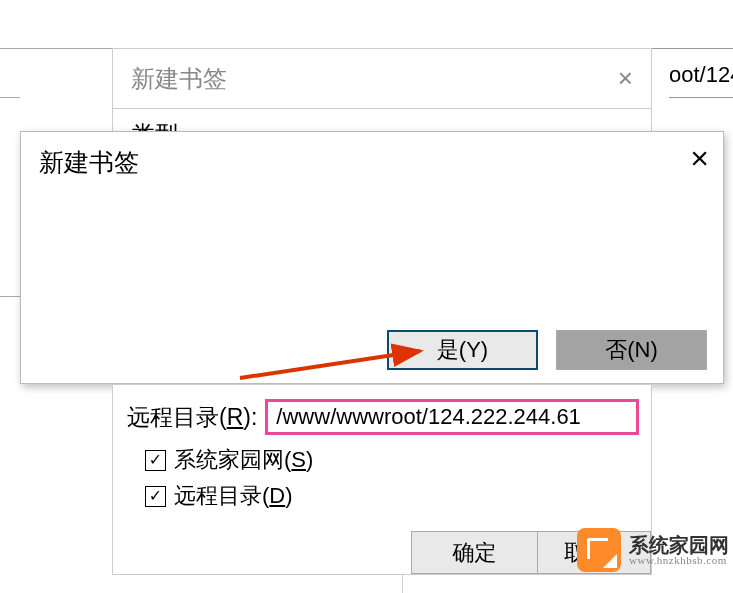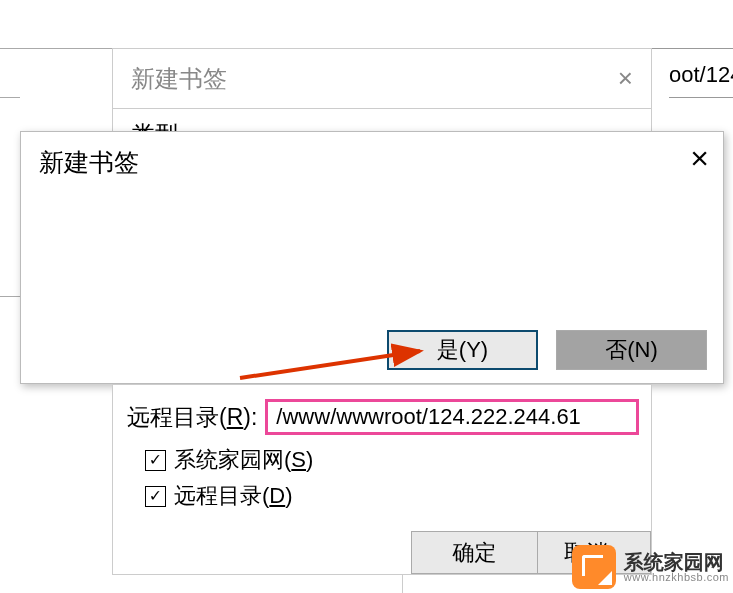--- a/index.html
+++ b/index.html
@@ -109,21 +109,21 @@
     }
     .lower-btn {
       width: 126px; height: 43px;
       display: flex; align-items: center; justify-content: center;
       border: 1px solid #aaa; border-right: none;
       background: #e9e9e9; font-size: 22px;
     }
     .lower-btn:last-child { border-right: 1px solid #aaa; width: 114px; justify-content: flex-start; padding-left: 26px; }
 
     .watermark {
-      position: absolute; right: 4px; bottom: 4px;
+      position: absolute; right: 4px; bottom: 21px;
       display: flex; align-items: center; gap: 8px;
       pointer-events: none;
     }
     .wm-icon {
       width: 44px; height: 44px;
       background: #ff8a2a;
       border-radius: 8px;
       position: relative;
     }
     .wm-icon::before {
@@ -133,21 +133,21 @@
       border-radius: 3px 0 0 0;
     }
     .wm-icon::after {
       content: ""; position: absolute; right: 4px; bottom: 4px;
       width: 0; height: 0;
       border-left: 14px solid transparent;
       border-bottom: 14px solid #fff;
     }
     .wm-text { display: flex; flex-direction: column; line-height: 1; }
     .wm-main { font-size: 20px; font-weight: 600; color: #333; }
-    .wm-sub { font-size: 11px; color: #888; letter-spacing: 0.5px; }
+    .wm-sub { font-size: 11px; color: #888; letter-spacing: 0.5px; font-family: Liberation Serif, serif; }
 
     .underline { text-decoration: underline; }
   </style>
 </head>
 <body>
 
 <div class="top-border-left"></div>
 <div class="top-border" style="width:83px"></div>
 <div class="top-right-text">oot/124</div>
 <div class="top-right-line"></div>

